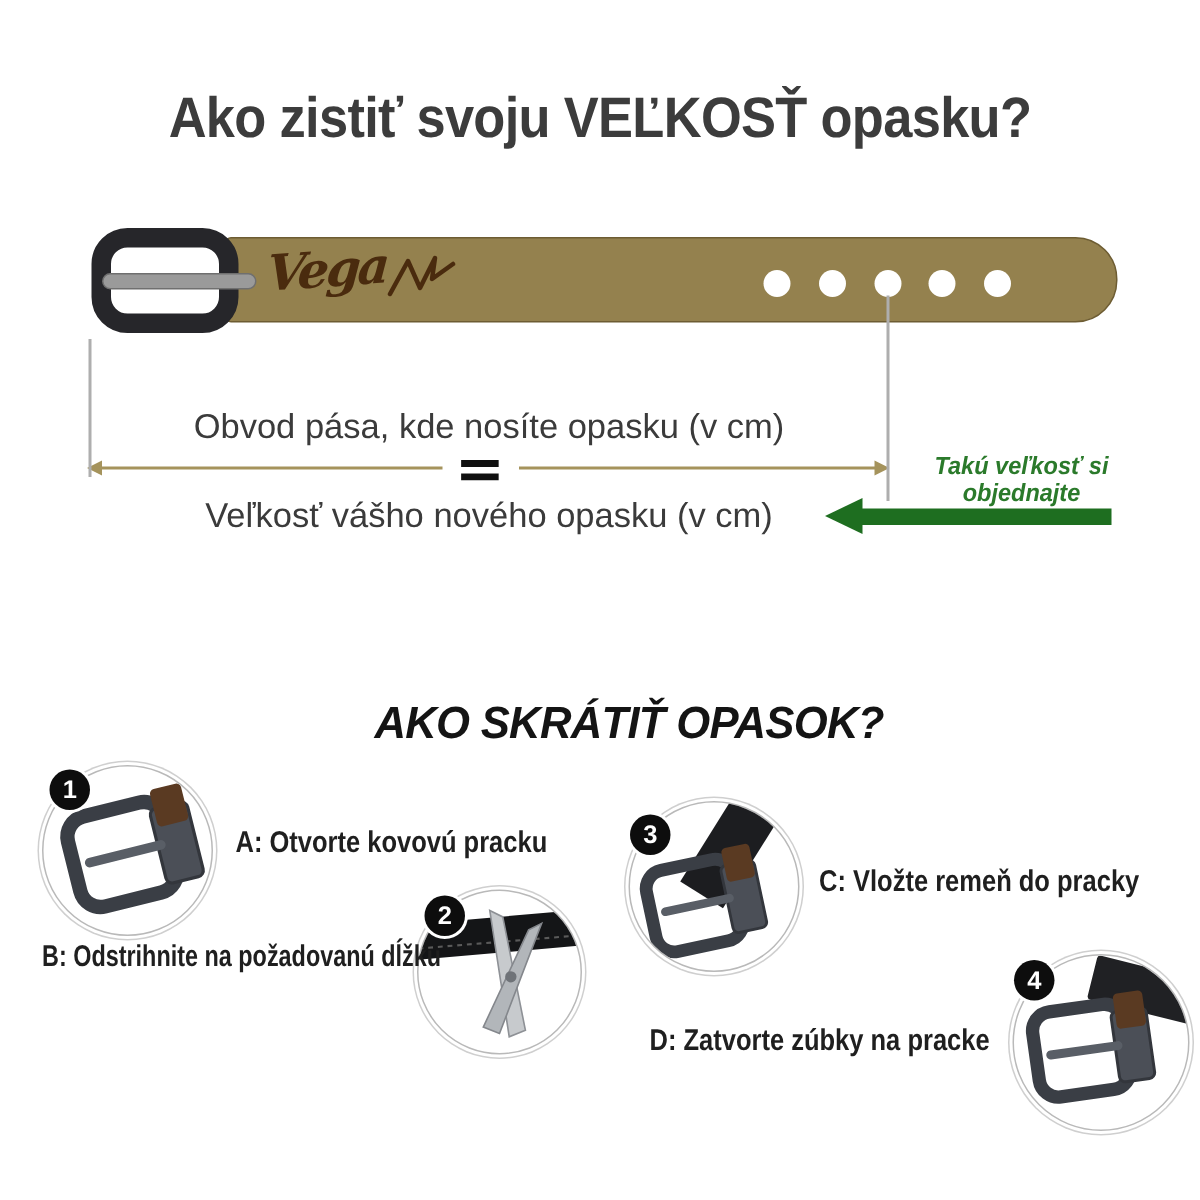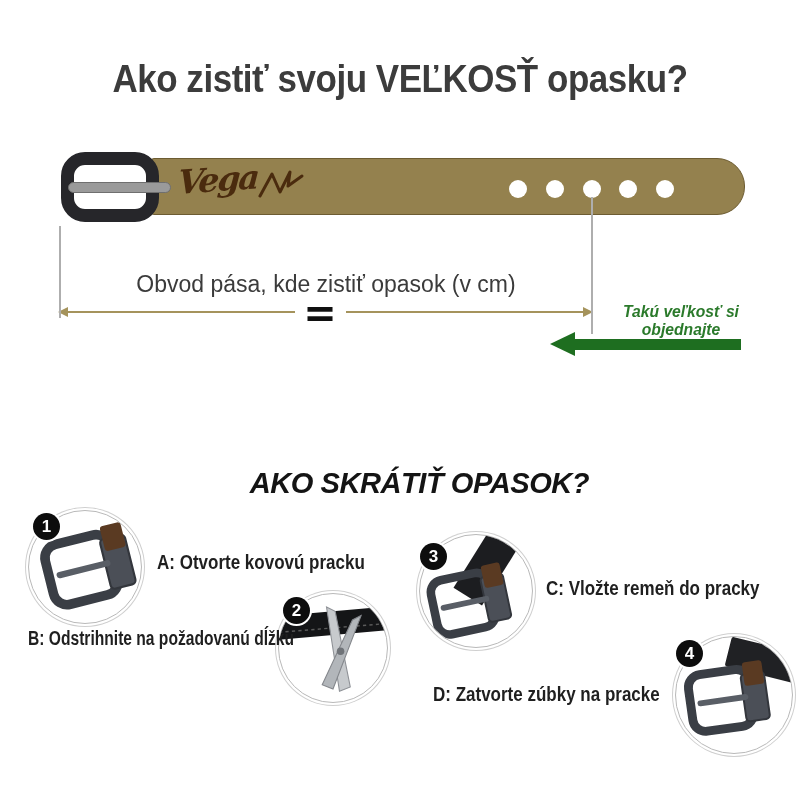--- a/index.html
+++ b/index.html
@@ -143,28 +143,29 @@
   <div class="abs belt-hole" style="left:583px"></div>
   <div class="abs belt-hole" style="left:619px"></div>
   <div class="abs belt-hole" style="left:656px"></div>
 
   <div class="abs buckle-frame"></div>
   <div class="abs buckle-prong"></div>
 
   <div class="abs vline vline-left"></div>
   <div class="abs vline vline-right"></div>
 
-  <div class="abs measure-label waist-label">Obvod pása, kde zistiť opasok (v cm)</div>
+  <div class="abs measure-label waist-label">Obvod pása, kde nosíte opasku (v cm)</div>
 
   <div class="abs measure-line seg-left"></div>
   <div class="abs measure-line seg-right"></div>
   <div class="abs arrowhead arrowhead-left"></div>
   <div class="abs arrowhead arrowhead-right"></div>
   <div class="abs equals-sign">=</div>
 
+  <div class="abs measure-label newbelt-label">Veľkosť vášho nového opasku (v cm)</div>
 
   <div class="abs order-note">
     <div>Takú veľkosť si</div>
     <div>objednajte</div>
   </div>
   <div class="abs order-arrow-body"></div>
   <div class="abs order-arrow-head"></div>
 
   <div class="abs shorten-title">AKO SKRÁTIŤ OPASOK?</div>
 

